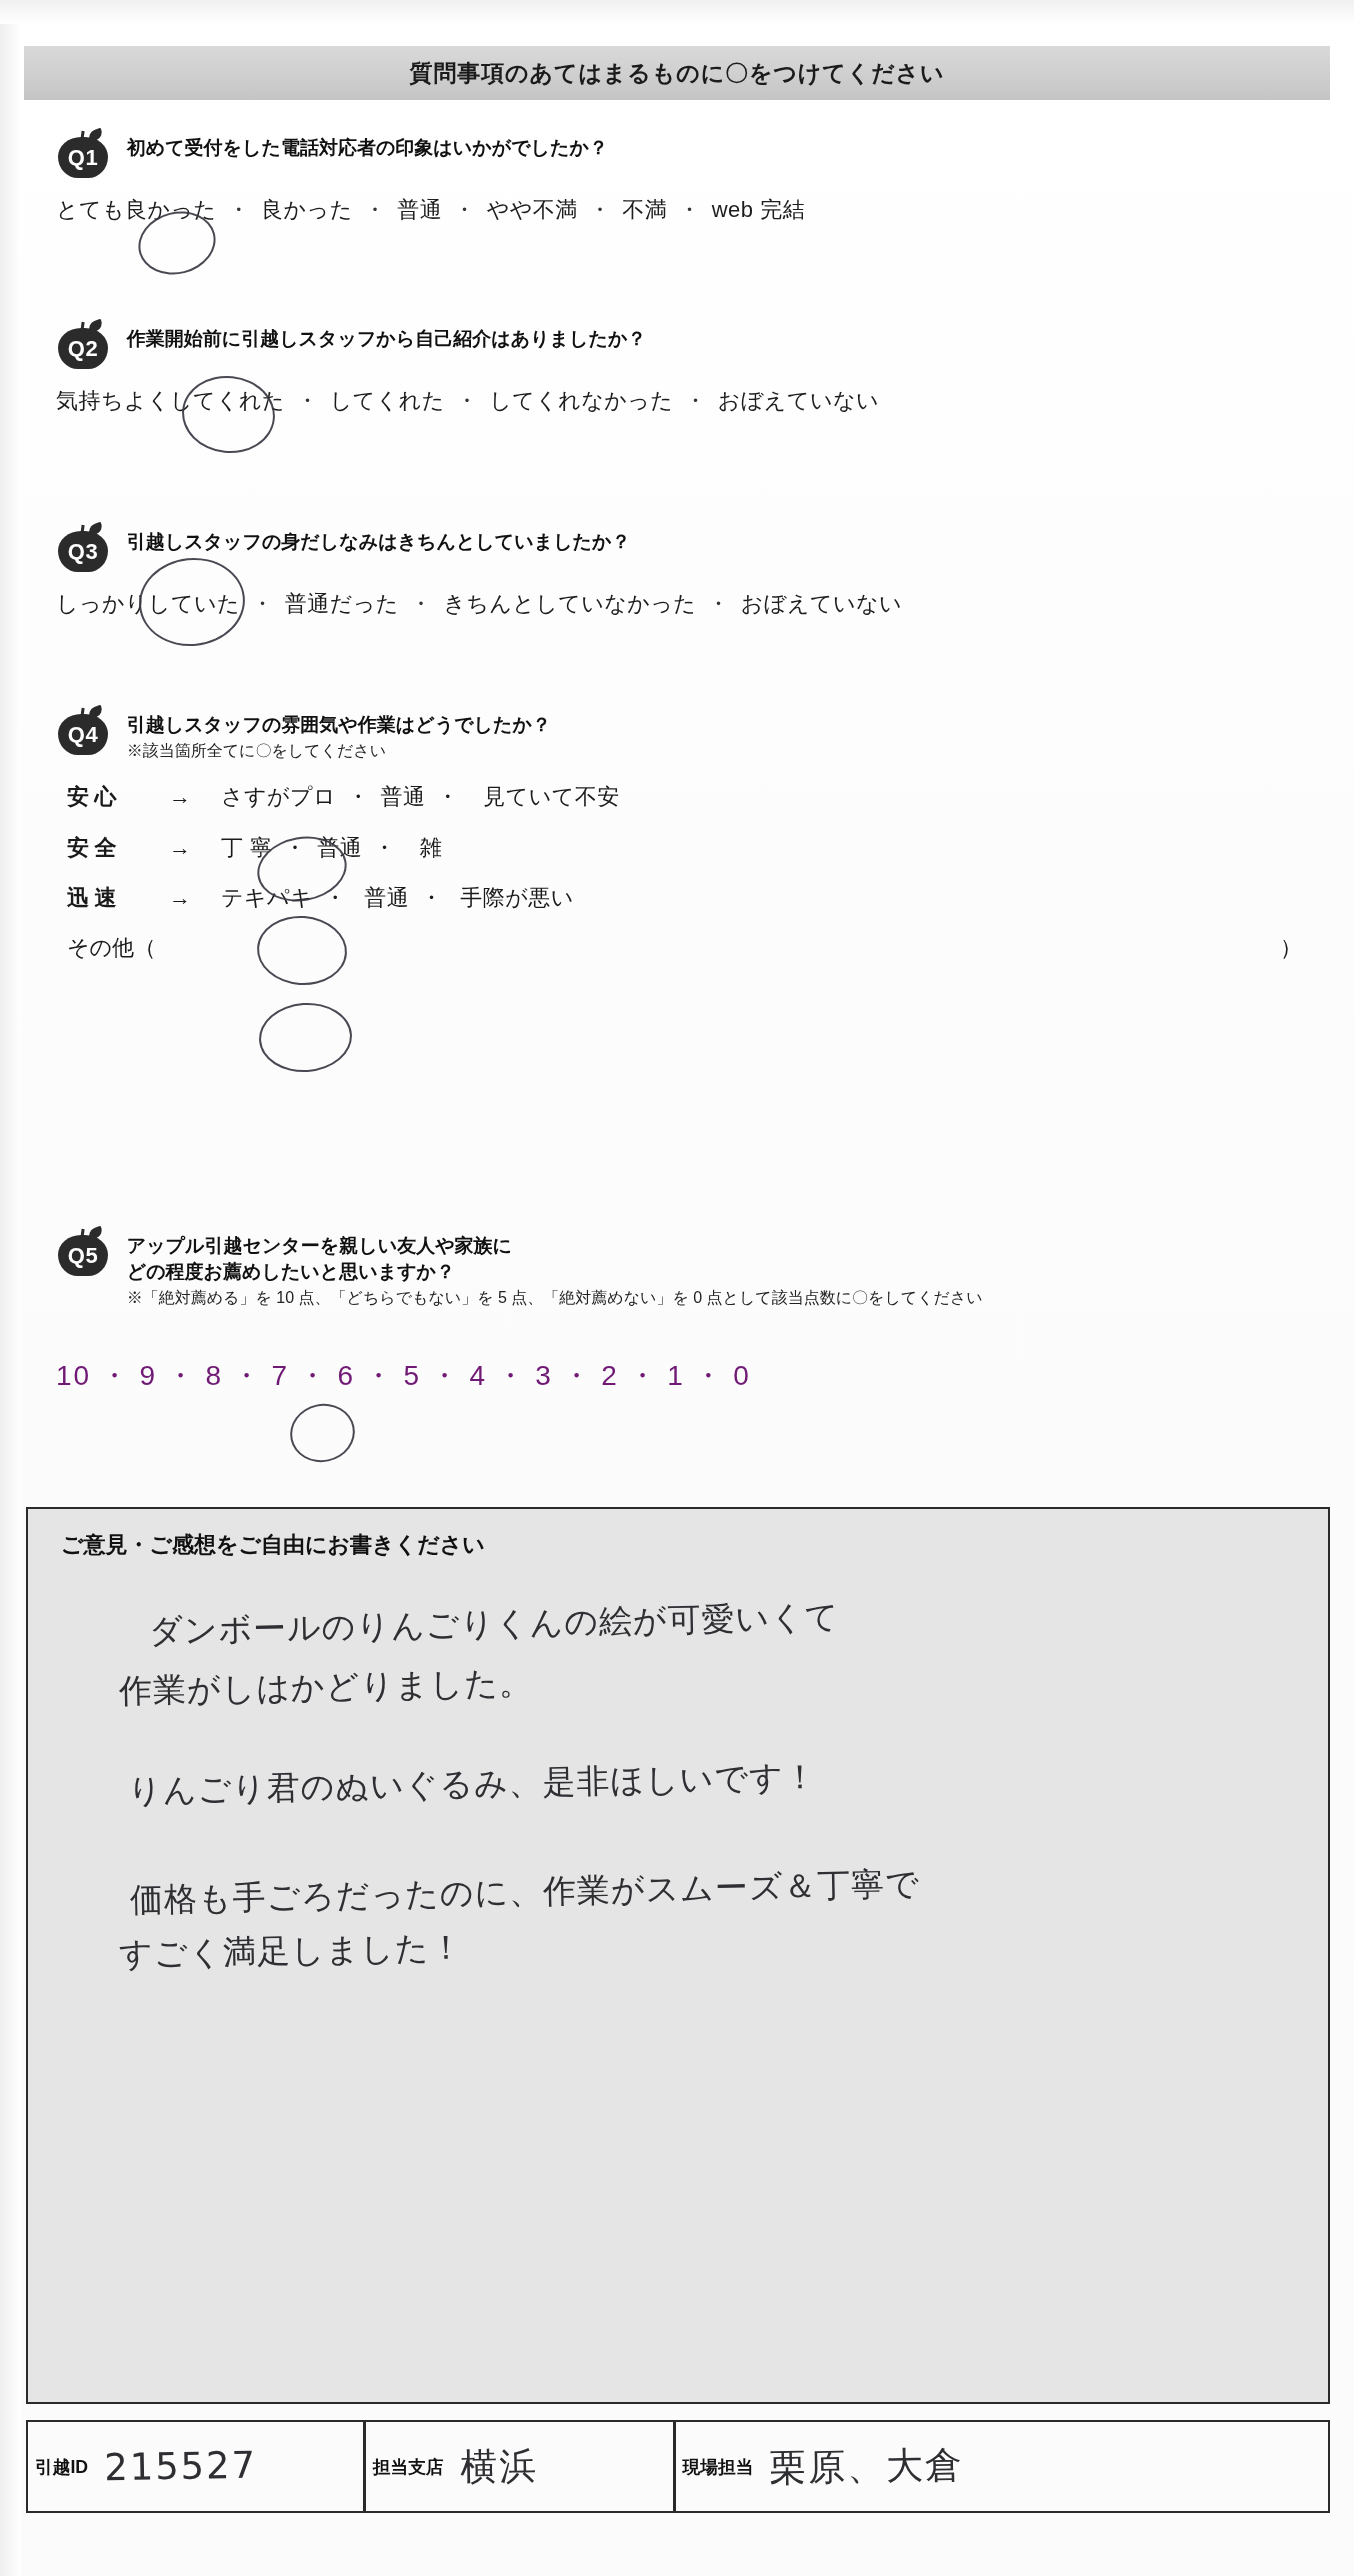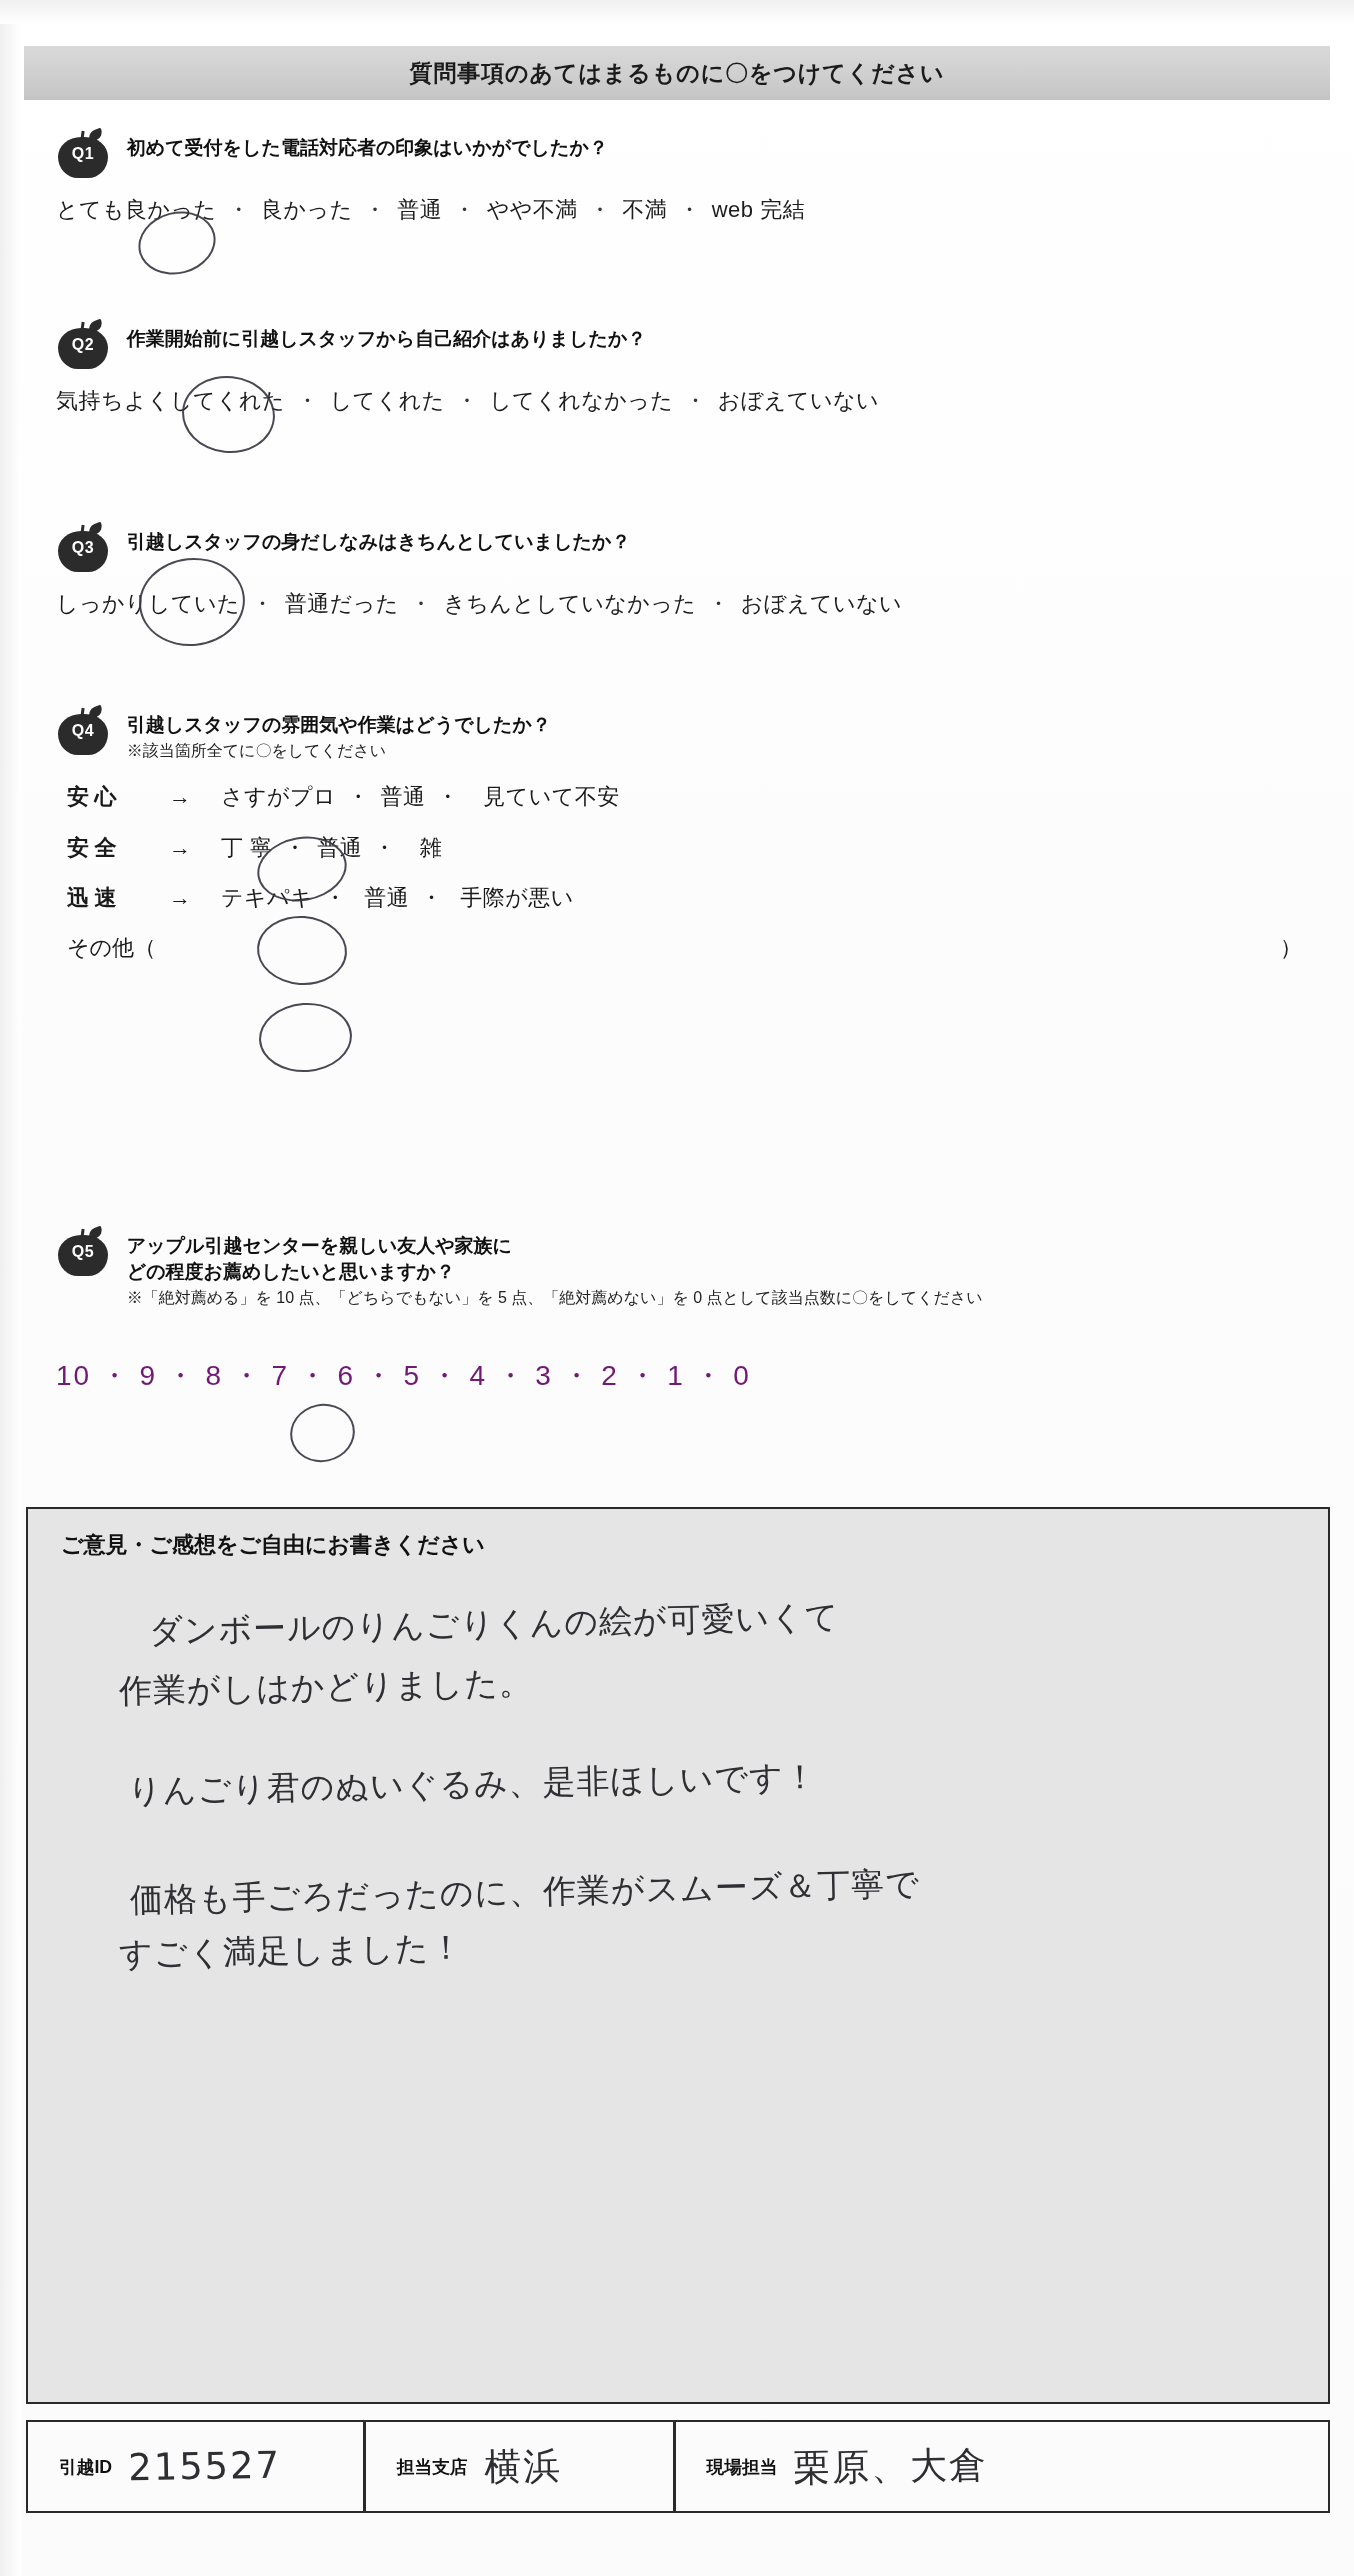--- a/index.html
+++ b/index.html
@@ -85,21 +85,21 @@
     width: 2.8px; height: 9.3px;
     background: #2b2b2b;
     transform: rotate(8deg);
   }
   .q-badge .q-label {
     position: absolute;
     left: 0; top: 15px;
     width: 54px;
     text-align: center;
     color: #ffffff;
-    font-size: 16px;
+    font-size: 22px;
     font-weight: bold;
     letter-spacing: 0.5px;
   }
   .q-title {
     font-size: 19px;
     font-weight: bold;
     line-height: 1.28;
     padding-top: 5.6px;
     color: #111;
   }
@@ -202,21 +202,20 @@
     display: flex;
     align-items: center;
     position: relative;
   }
   .f-label {
     font-size: 17.7px;
     font-weight: bold;
     padding: 0 7px;
     color: #111;
     white-space: nowrap;
-    margin-left: 24px;
   }
   .f-value {
     font-family: "DejaVu Sans", sans-serif;
     font-size: 37px;
     color: #2e2e33;
     padding-left: 9.3px;
     letter-spacing: 1.9px;
     transform: rotate(-1deg);
     white-space: nowrap;
   }

